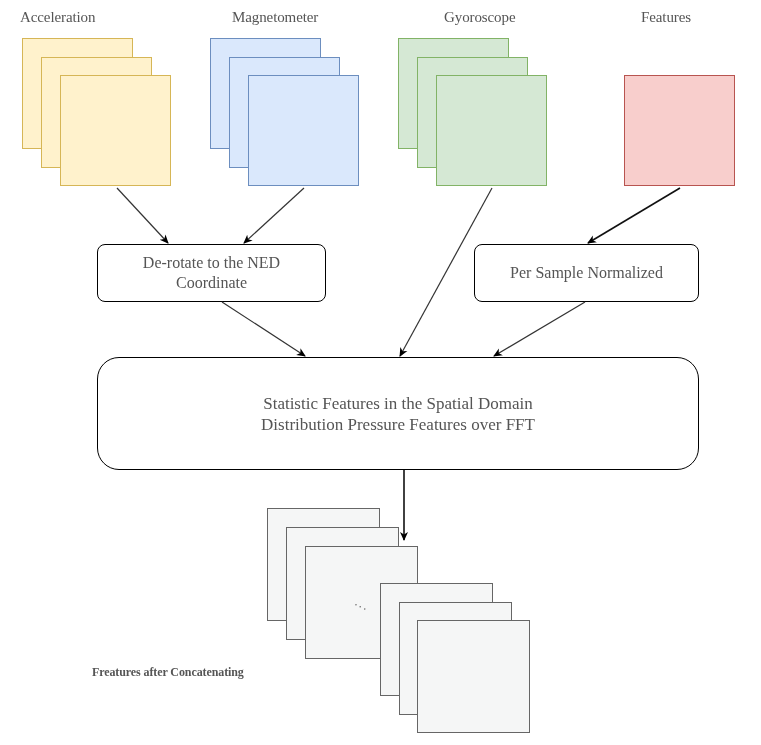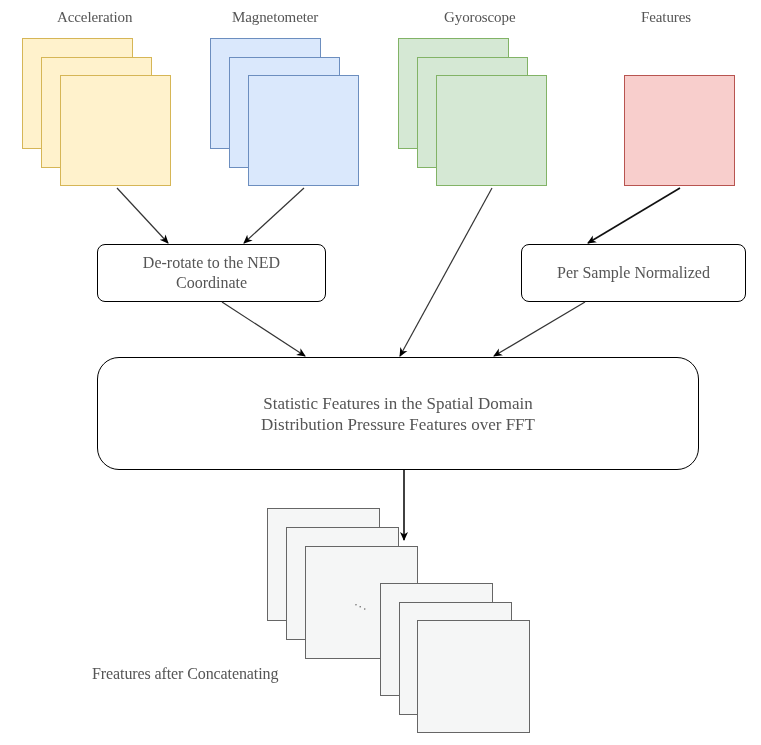--- a/index.html
+++ b/index.html
@@ -20,21 +20,21 @@
           color: #555555; font-family: "Liberation Serif", "DejaVu Serif", serif; font-size: 16px; line-height: 20px;
           text-align: center; z-index: 3; }
   .proc.big { border-radius: 22px; font-size: 17px; line-height: 21px; }
   .dots { position: absolute; color: #777; font-size: 12px; z-index: 2; letter-spacing: 1px; transform: rotate(25deg); }
 </style>
 </head>
 <body>
 
 <div class="stage">
 
-  <div class="label" style="left:20px; top:9px;margin-left:37px;">Acceleration</div>
+  <div class="label" style="left:20px; top:9px;">Acceleration</div>
   <div class="label" style="left:200px; top:9px;margin-left:32px;">Magnetometer</div>
   <div class="label" style="left:398px; top:9px;margin-left:46px;">Gyoroscope</div>
   <div class="label" style="left:641px; top:9px;">Features</div>
 
   <div>
     <div class="sheet acc" style="left:22px; top:38px;"></div>
     <div class="sheet acc" style="left:41px; top:57px;"></div>
     <div class="sheet acc" style="left:60px; top:75px;"></div>
   </div>
 
@@ -52,40 +52,40 @@
 
   <div>
     <div class="sheet pre" style="left:624px; top:75px;"></div>
   </div>
 
   <div class="proc" style="left:97px; top:244px; width:229px; height:58px;">
     <span>De-rotate to the NED</span>
     <span>Coordinate</span>
   </div>
 
-  <div class="proc" style="left:474px; top:244px; width:225px; height:58px;margin-left:47px;">
+  <div class="proc" style="left:474px; top:244px; width:225px; height:58px;">
     <span>Per Sample Normalized</span>
   </div>
 
   <div class="proc big" style="left:97px; top:357px; width:602px; height:113px;">
     <span>Statistic Features in the Spatial Domain</span>
     <span>Distribution Pressure Features over FFT</span>
   </div>
 
   <div>
     <div class="sheet out" style="left:267px; top:508px; width:113px; height:113px;"></div>
     <div class="sheet out" style="left:286px; top:527px; width:113px; height:113px;"></div>
     <div class="sheet out" style="left:305px; top:546px; width:113px; height:113px;"></div>
     <div class="dots" style="left:355px; top:597px;">...</div>
     <div class="sheet out" style="left:380px; top:583px; width:113px; height:113px;"></div>
     <div class="sheet out" style="left:399px; top:602px; width:113px; height:113px;"></div>
     <div class="sheet out" style="left:417px; top:620px; width:113px; height:113px;"></div>
   </div>
 
-  <div class="label" style="left:92px; top:665px; font-size:16px;">Freatures after Concatenating</div>
+  <div class="label" style="left:92px; top:665px; font-size:12px;font-weight:bold;">Freatures after Concatenating</div>
 
   <svg class="wires" viewBox="0 0 761 745">
     <defs>
       <marker id="ah" markerWidth="10" markerHeight="10" refX="8" refY="5" orient="auto" markerUnits="userSpaceOnUse">
         <path d="M0,1 L9,5 L0,9 L2.5,5 Z" fill="#000"></path>
       </marker>
     </defs>
     <line x1="117" y1="188" x2="168" y2="243" stroke="#333" stroke-width="1.2" marker-end="url(#ah)"></line>
     <line x1="304" y1="188" x2="244" y2="243" stroke="#333" stroke-width="1.2" marker-end="url(#ah)"></line>
     <line x1="680" y1="188" x2="588" y2="243" stroke="#111" stroke-width="1.6" marker-end="url(#ah)"></line>

